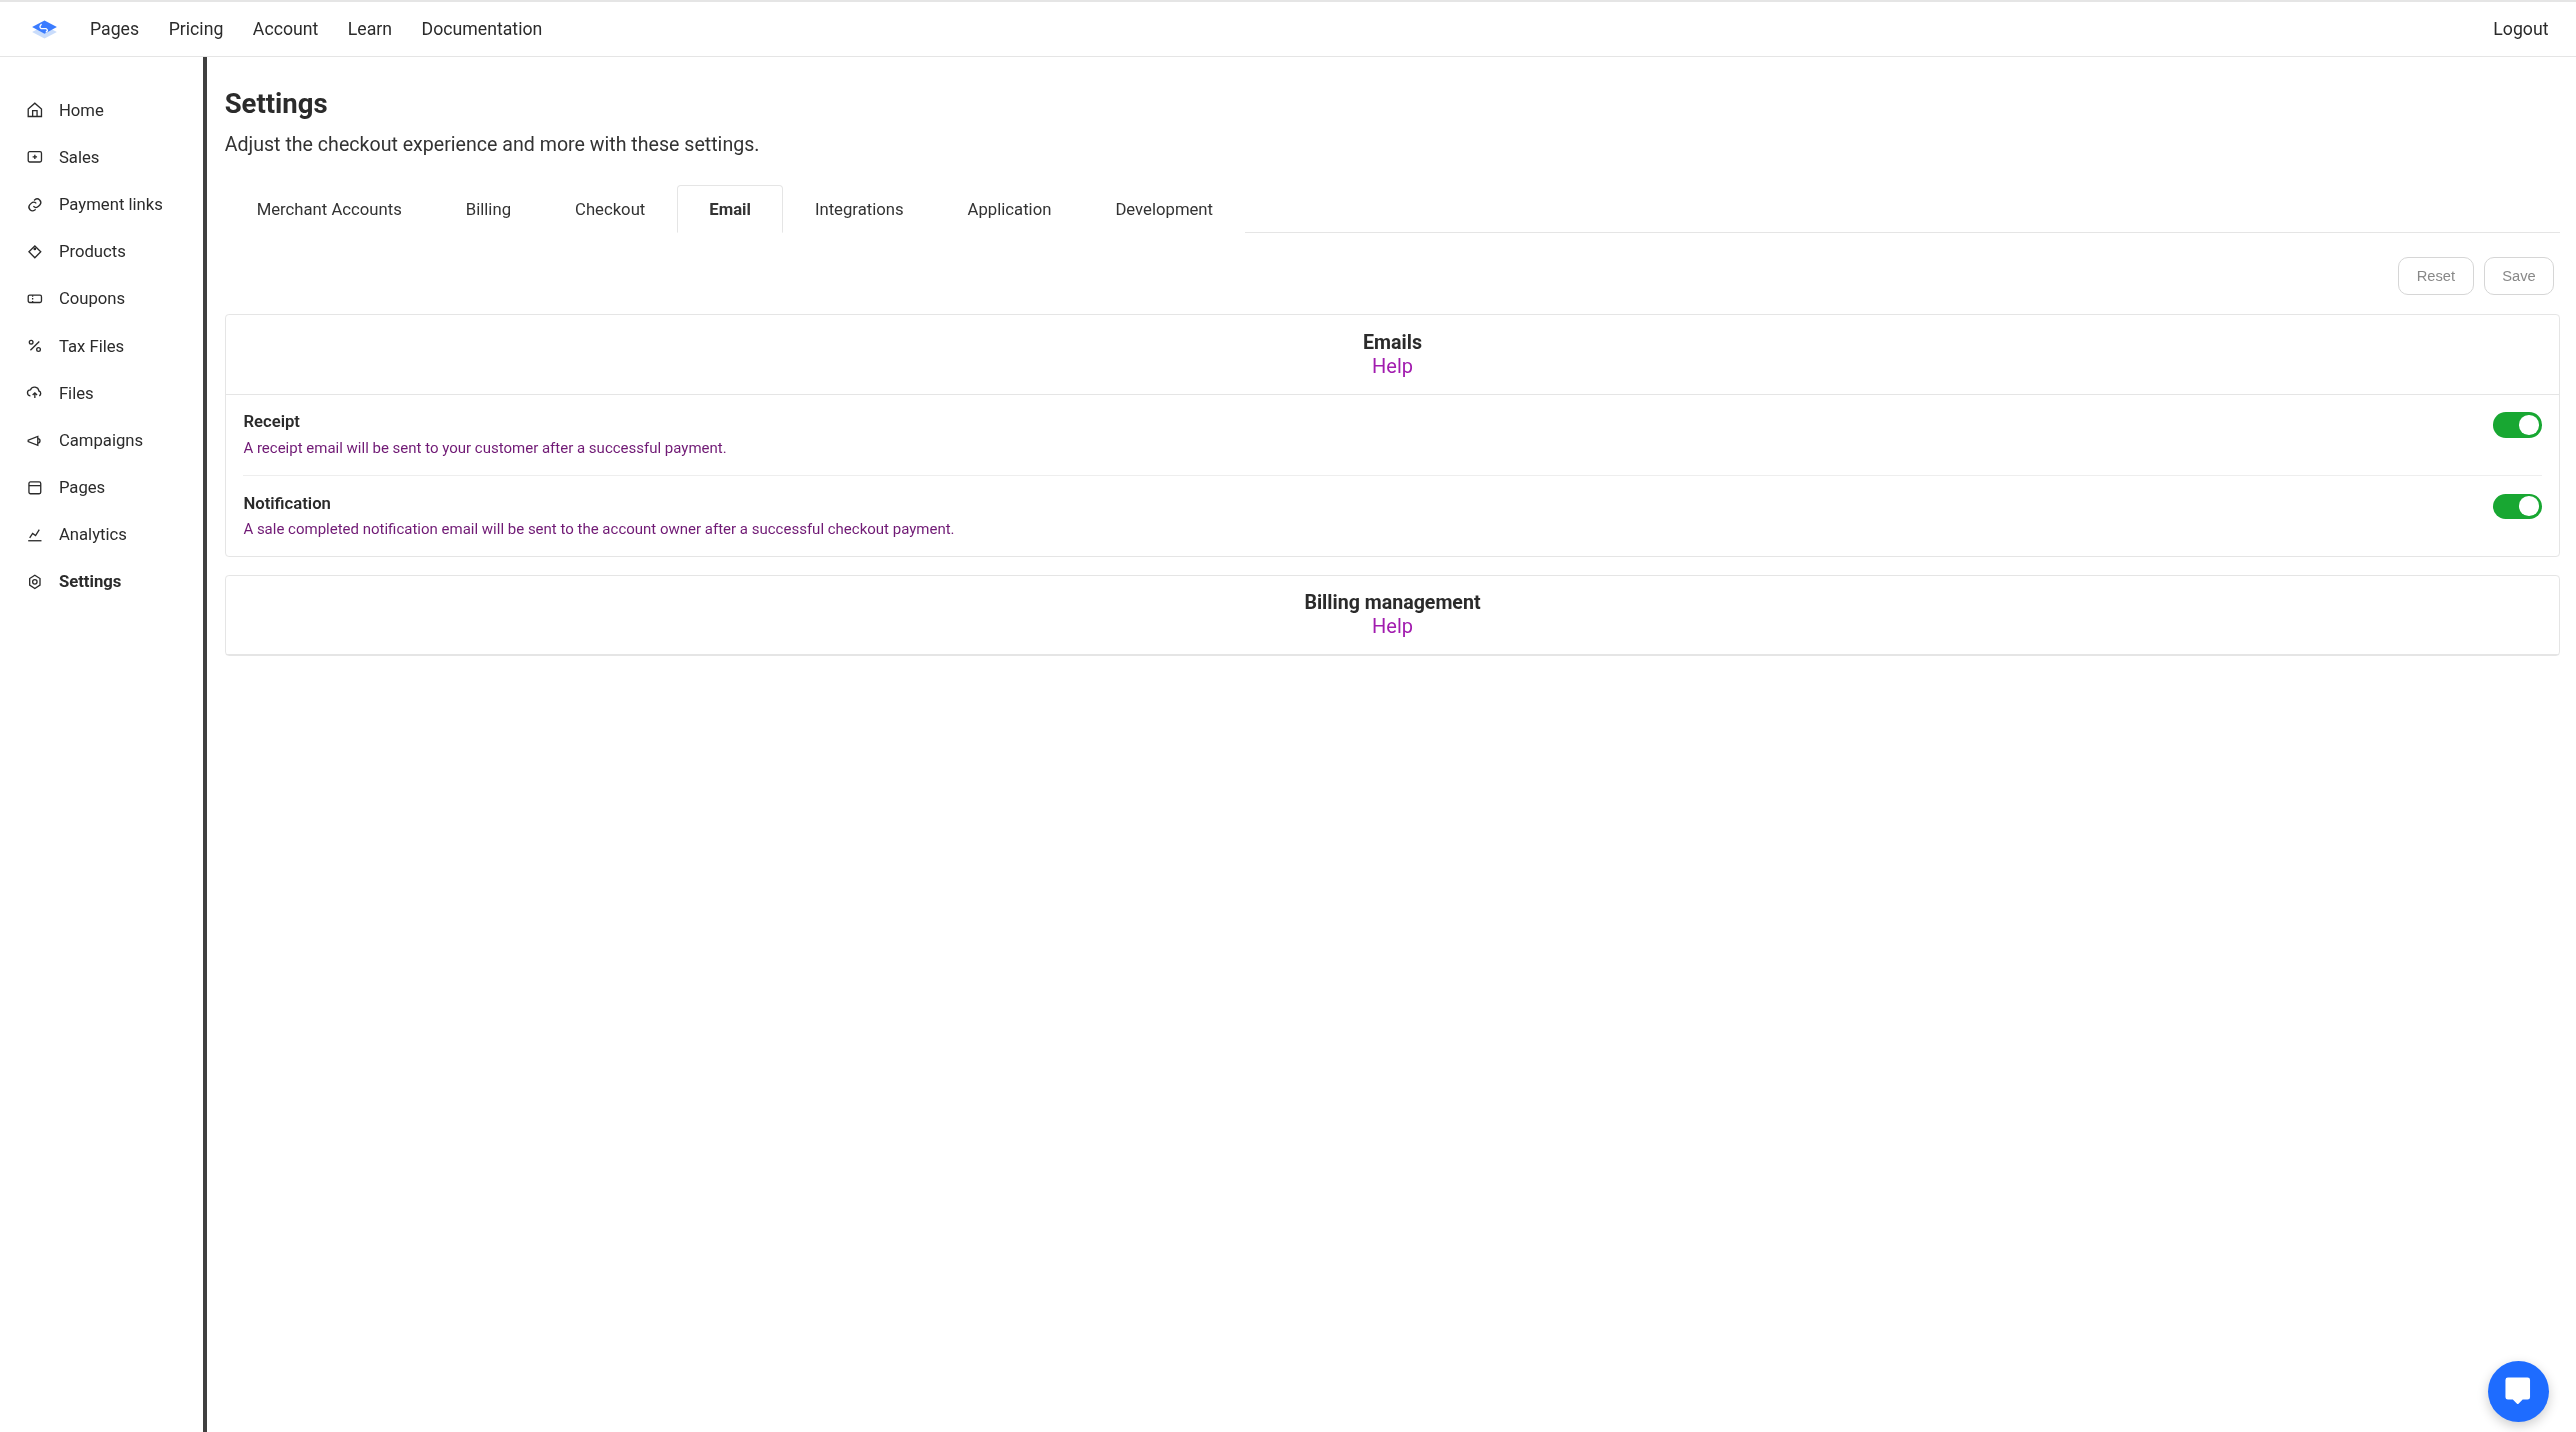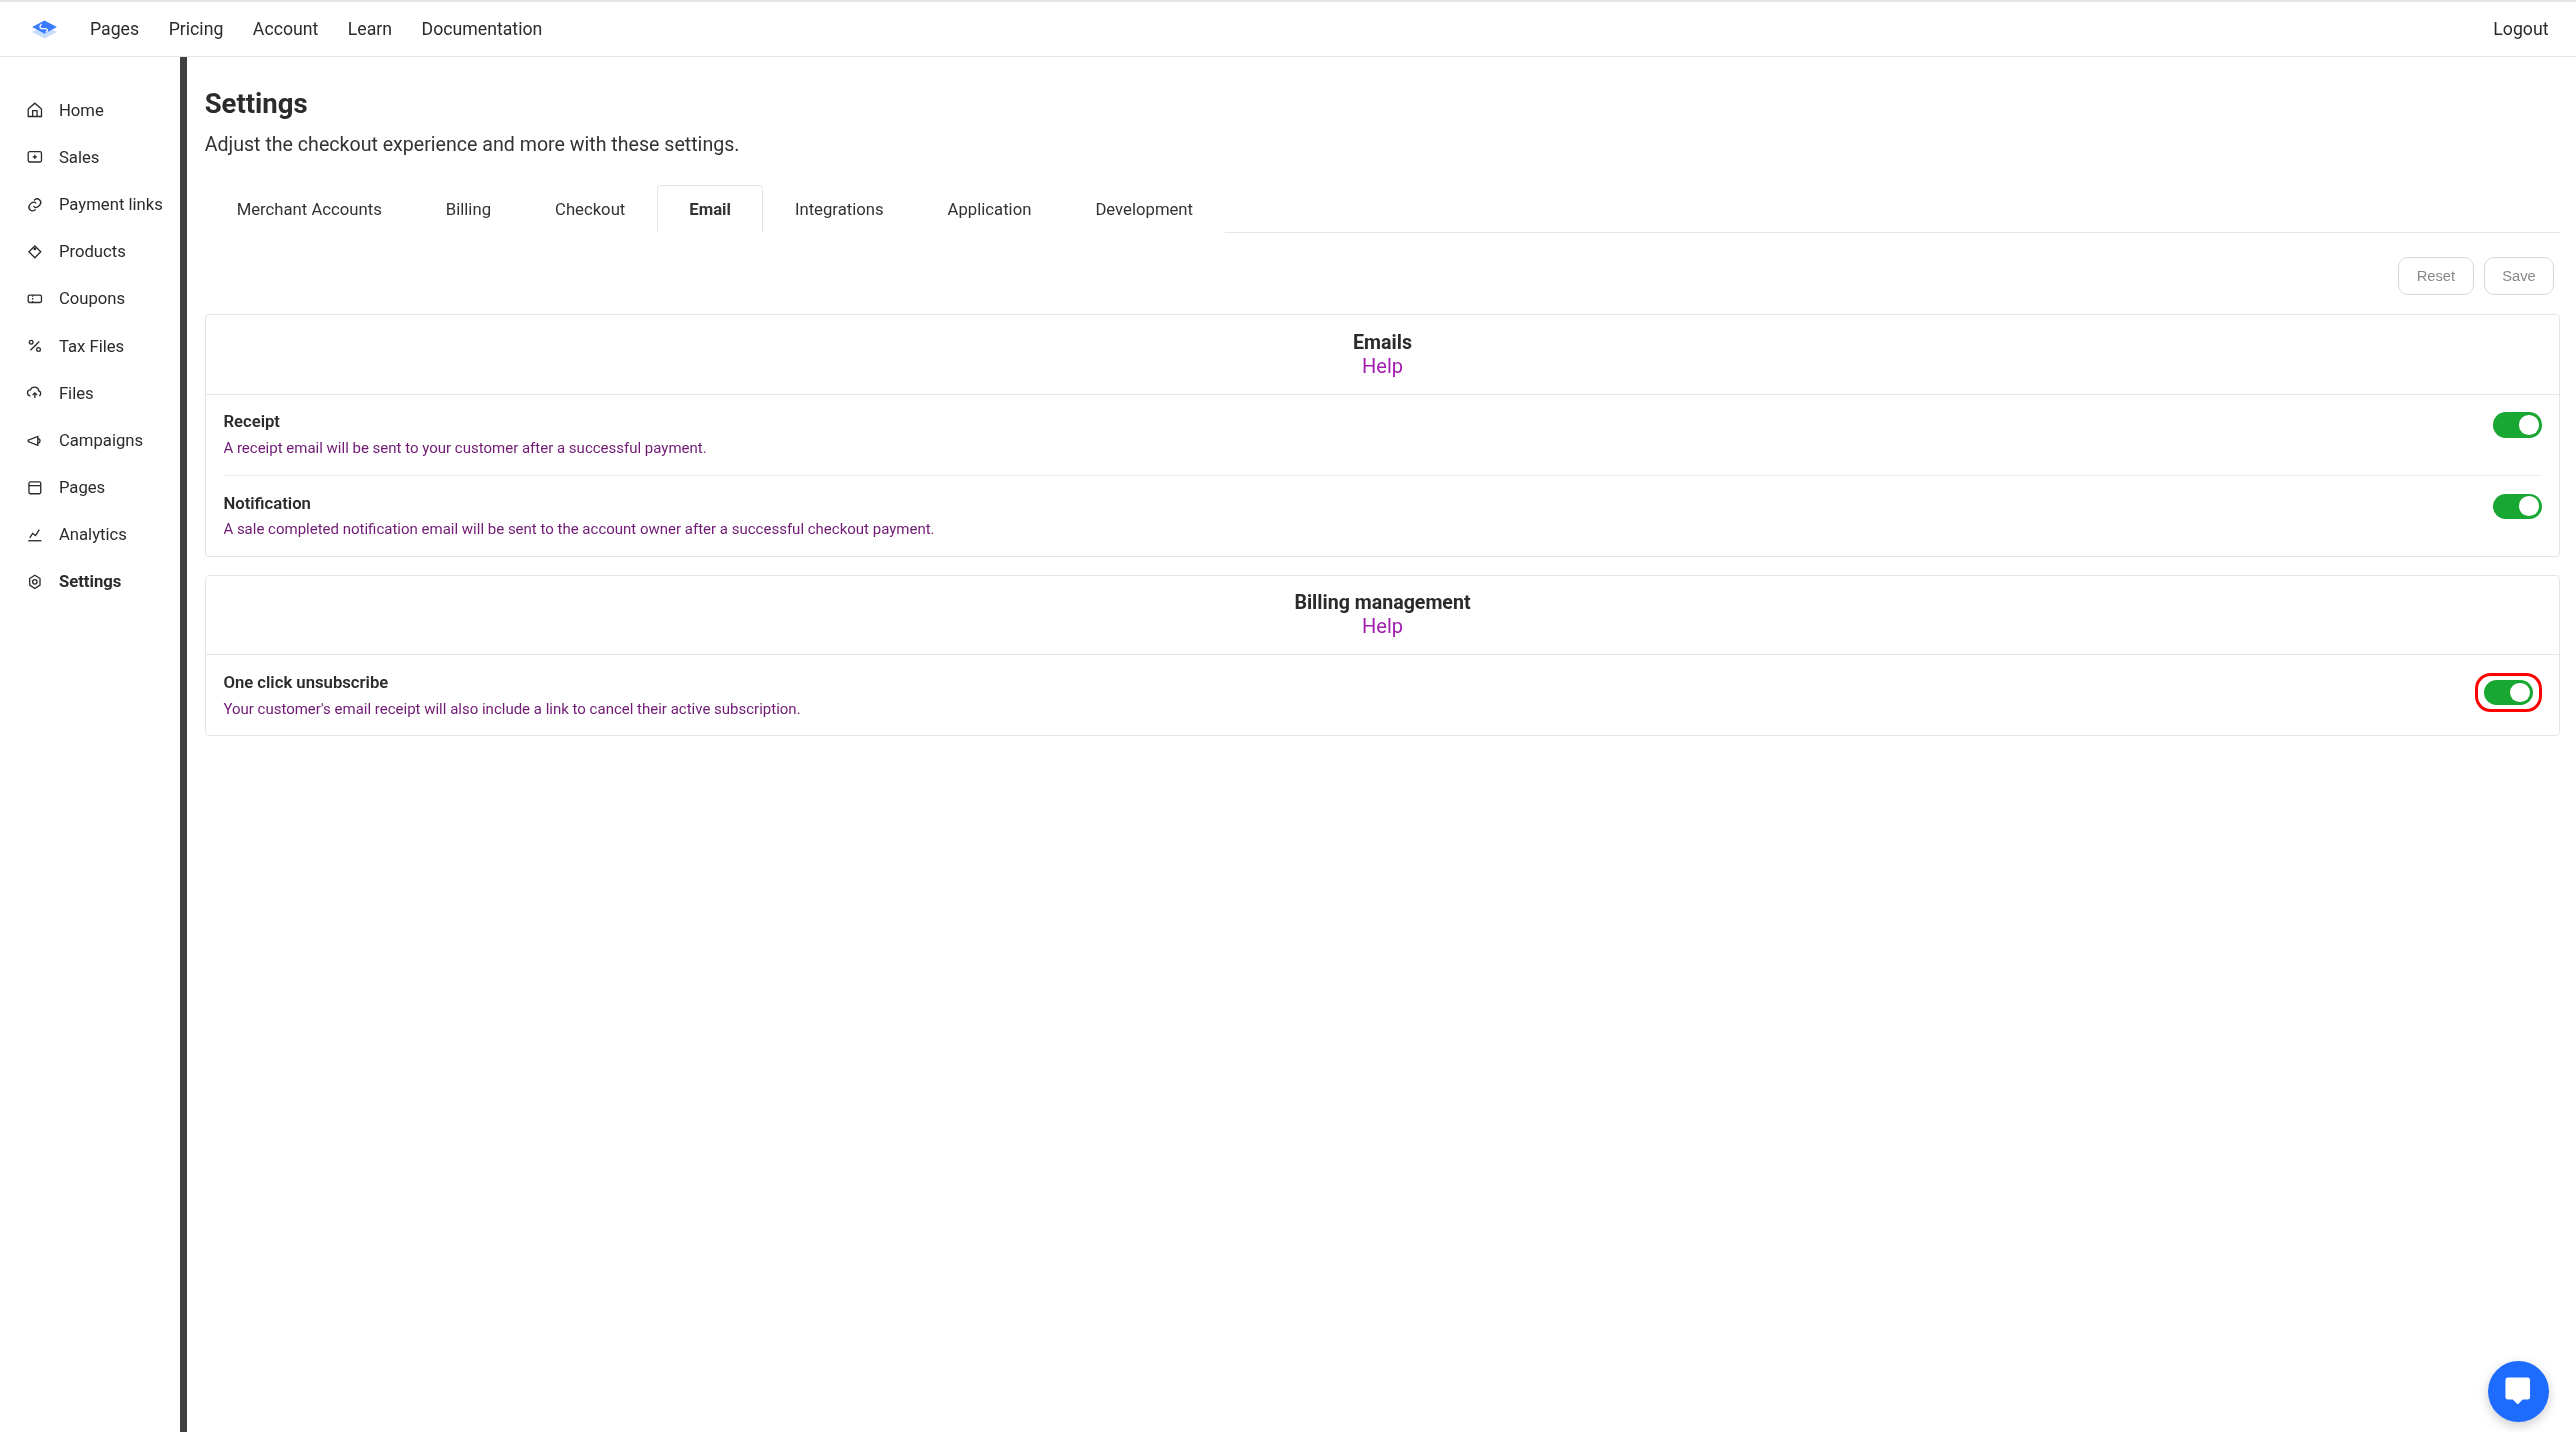--- a/index.html
+++ b/index.html
@@ -19,23 +19,23 @@
       padding: 0 27.5px;
       height: 57px;
       background: #fff;
     }
     .topbar-left { display: flex; align-items: center; gap: 29.5px; }
     .logo { width: 33px; height: 33px; display:flex; align-items:center; justify-content:center; }
     .nav-link { color: #2b2b2b; font-size: 17.7px; text-decoration: none; cursor: pointer; }
     
     .layout { display: flex; min-height: calc(100vh - 57px); }
     .sidebar {
-      width: 187px;
+      width: 207px;
       flex-shrink: 0;
-      border-right: 7px solid #404040;
+      border-right: 4px solid #404040;
       padding-top: 29.5px;
     }
     .sidebar-item {
       display: flex;
       align-items: center;
       gap: 13.8px;
       padding: 13.8px 0 13.8px 25.5px;
       cursor: pointer;
       color: #2b2b2b;
       font-size: 16.7px;
@@ -296,29 +296,20 @@
           <div class="toggle"></div>
         </div>
       </div>
     </section>
 
     <section class="panel">
       <div class="panel-header">
         <span class="panel-title">Billing management</span>
         <a class="help-link">Help</a>
       </div>
-      <div class="panel-row">
-        <div class="row-left">
-          <div class="row-title">One click unsubscribe</div>
-          <div class="row-desc">Your customer's email receipt will also include a link to cancel their active subscription.</div>
-        </div>
-        <div class="toggle-wrap toggle-highlight">
-          <div class="toggle"></div>
-        </div>
-      </div>
     </section>
   </main>
 </div>
 
 <div class="fab">
   <span>
     <svg viewBox="0 0 24 24">
         <path d="M20 2H4a2 2 0 0 0-2 2v14a2 2 0 0 0 2 2h4l4 4 4-4h4a2 2 0 0 0 2-2V4a2 2 0 0 0-2-2z"></path>
       </svg>
   </span>

